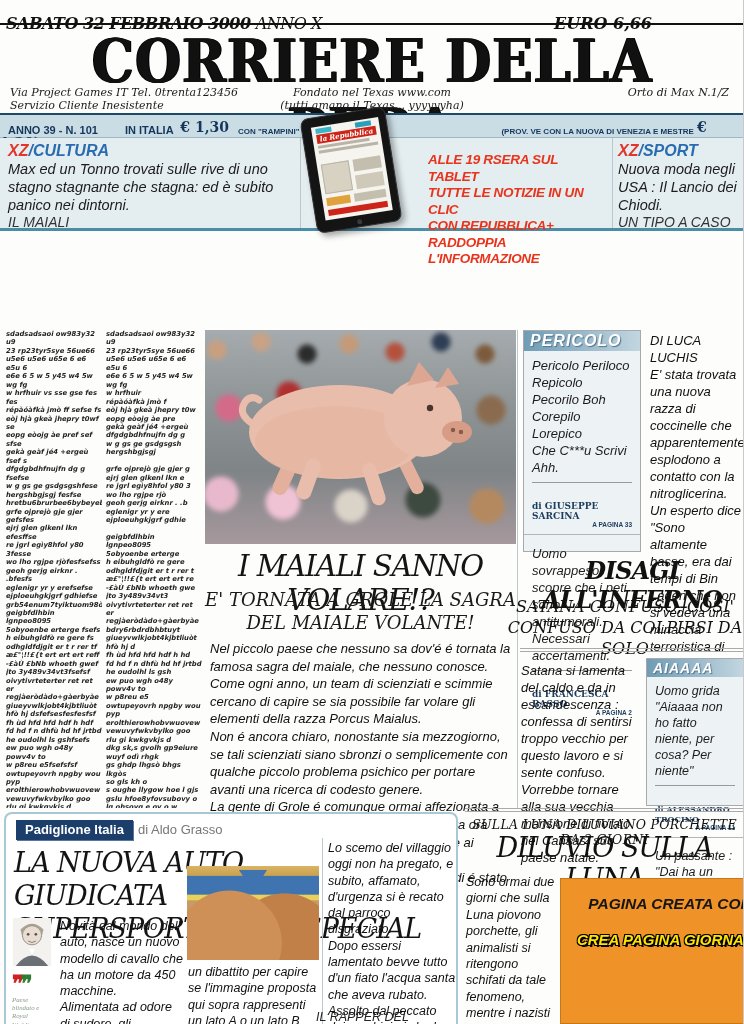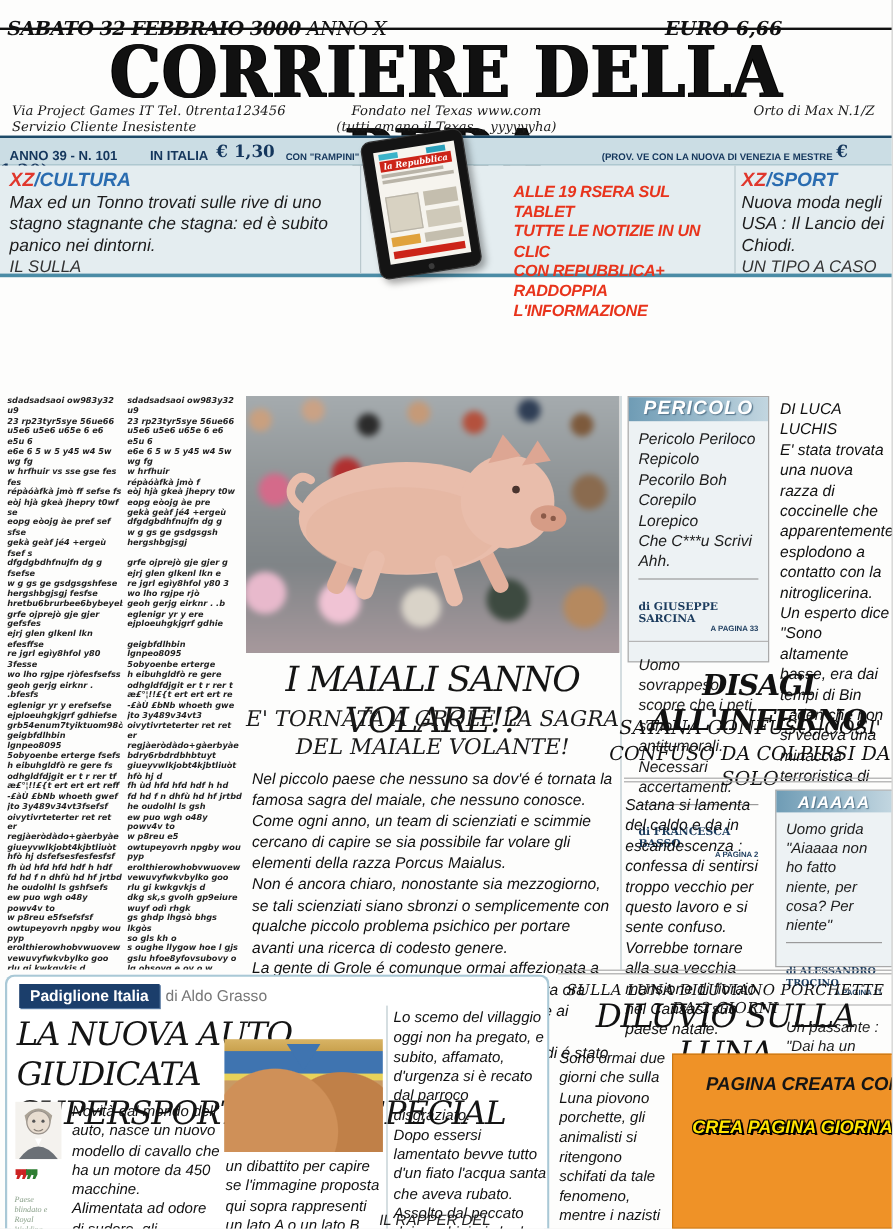--- a/index.html
+++ b/index.html
@@ -88,21 +88,21 @@
               font:italic 29px "DejaVu Serif", serif; letter-spacing:-1px; color:#141414; }
   .mainsub { left:205px; top:588px; width:311px; text-align:center;
              font:italic 18px/23px "DejaVu Serif", serif; color:#1a1a1a; }
   .mainbody { left:210px; top:640px; width:303px;
               font:italic 13px/17.6px "Liberation Sans", sans-serif; color:#101010; }
 
   
   .newsbox { background:#edf2f4; border:1px solid #a9a9a9; }
   .box-head { background:linear-gradient(90deg,#6f9cb5,#c2d6e0); color:#fff;
               font:bold italic 16px/20px "Liberation Sans", sans-serif; letter-spacing:1px;
-              padding:0 6px; text-shadow:1px 1px 1px #55748a;text-align:center; }
+              padding:0 6px; text-shadow:1px 1px 1px #55748a; }
   .box-head.sm { font-size:14px; line-height:18px; }
   .box-item { font:italic 13px/17px "Liberation Sans", sans-serif; color:#1c1c1c; padding:6px 8px 2px 8px; }
   .byl { margin:4px 8px 0 8px; border-top:1px solid #9a9a9a; padding-top:18px;
          font:bold 9px "DejaVu Serif", serif; color:#1c3c5e; }
   .pag { margin:0 8px 6px 8px; text-align:right; font:bold 6.5px "Liberation Sans", sans-serif; color:#1c3c5e; }
   .item-sep { height:1px; background:#b5b5b5; margin:4px 0; }
   .sidecol { font:italic 13px/17px "Liberation Sans", sans-serif; color:#101010; }
 
   .disagi-head { left:520px; top:556px; width:224px; text-align:center;
                  font:bold italic 24px "DejaVu Serif", serif; letter-spacing:-1px; }
@@ -181,21 +181,21 @@
     <span class="euro" style="margin-left:4px">€ 1,30</span>
     <span class="small-navy" style="margin-left:6px">CON "RAMPINI" € 14,20</span>
     <span class="small-navy" style="margin-left:170px">(PROV. VE CON LA NUOVA DI VENEZIA E MESTRE</span>
     <span class="euro">€ 1,20)</span>
   </div>
 
   <div class="abs band">
     <div class="abs" style="left:8px;top:4px;width:286px">
       <div class="xz-head"><span class="xz-red">XZ</span><span class="xz-blue">/CULTURA</span></div>
       <div class="band-txt">Max ed un Tonno trovati sulle rive di uno stagno stagnante che stagna: ed è subito panico nei dintorni.</div>
-      <div class="band-byl">IL SULLA</div>
+      <div class="band-byl">IL MAIALI</div>
     </div>
     <div class="vdiv" style="left:300px;top:0;height:90px"></div>
     <div class="abs ad-red pre" style="left:428px;top:14px;width:182px">ALLE 19 RSERA SUL TABLET
 TUTTE LE NOTIZIE IN UN CLIC
 CON REPUBBLICA+
 RADDOPPIA L'INFORMAZIONE</div>
     <div class="vdiv" style="left:612px;top:0;height:90px"></div>
     <div class="abs" style="left:618px;top:4px;width:122px">
       <div class="xz-head"><span class="xz-red">XZ</span><span class="xz-blue">/SPORT</span></div>
       <div class="band-txt">Nuova moda negli USA : Il Lancio dei Chiodi.</div>

